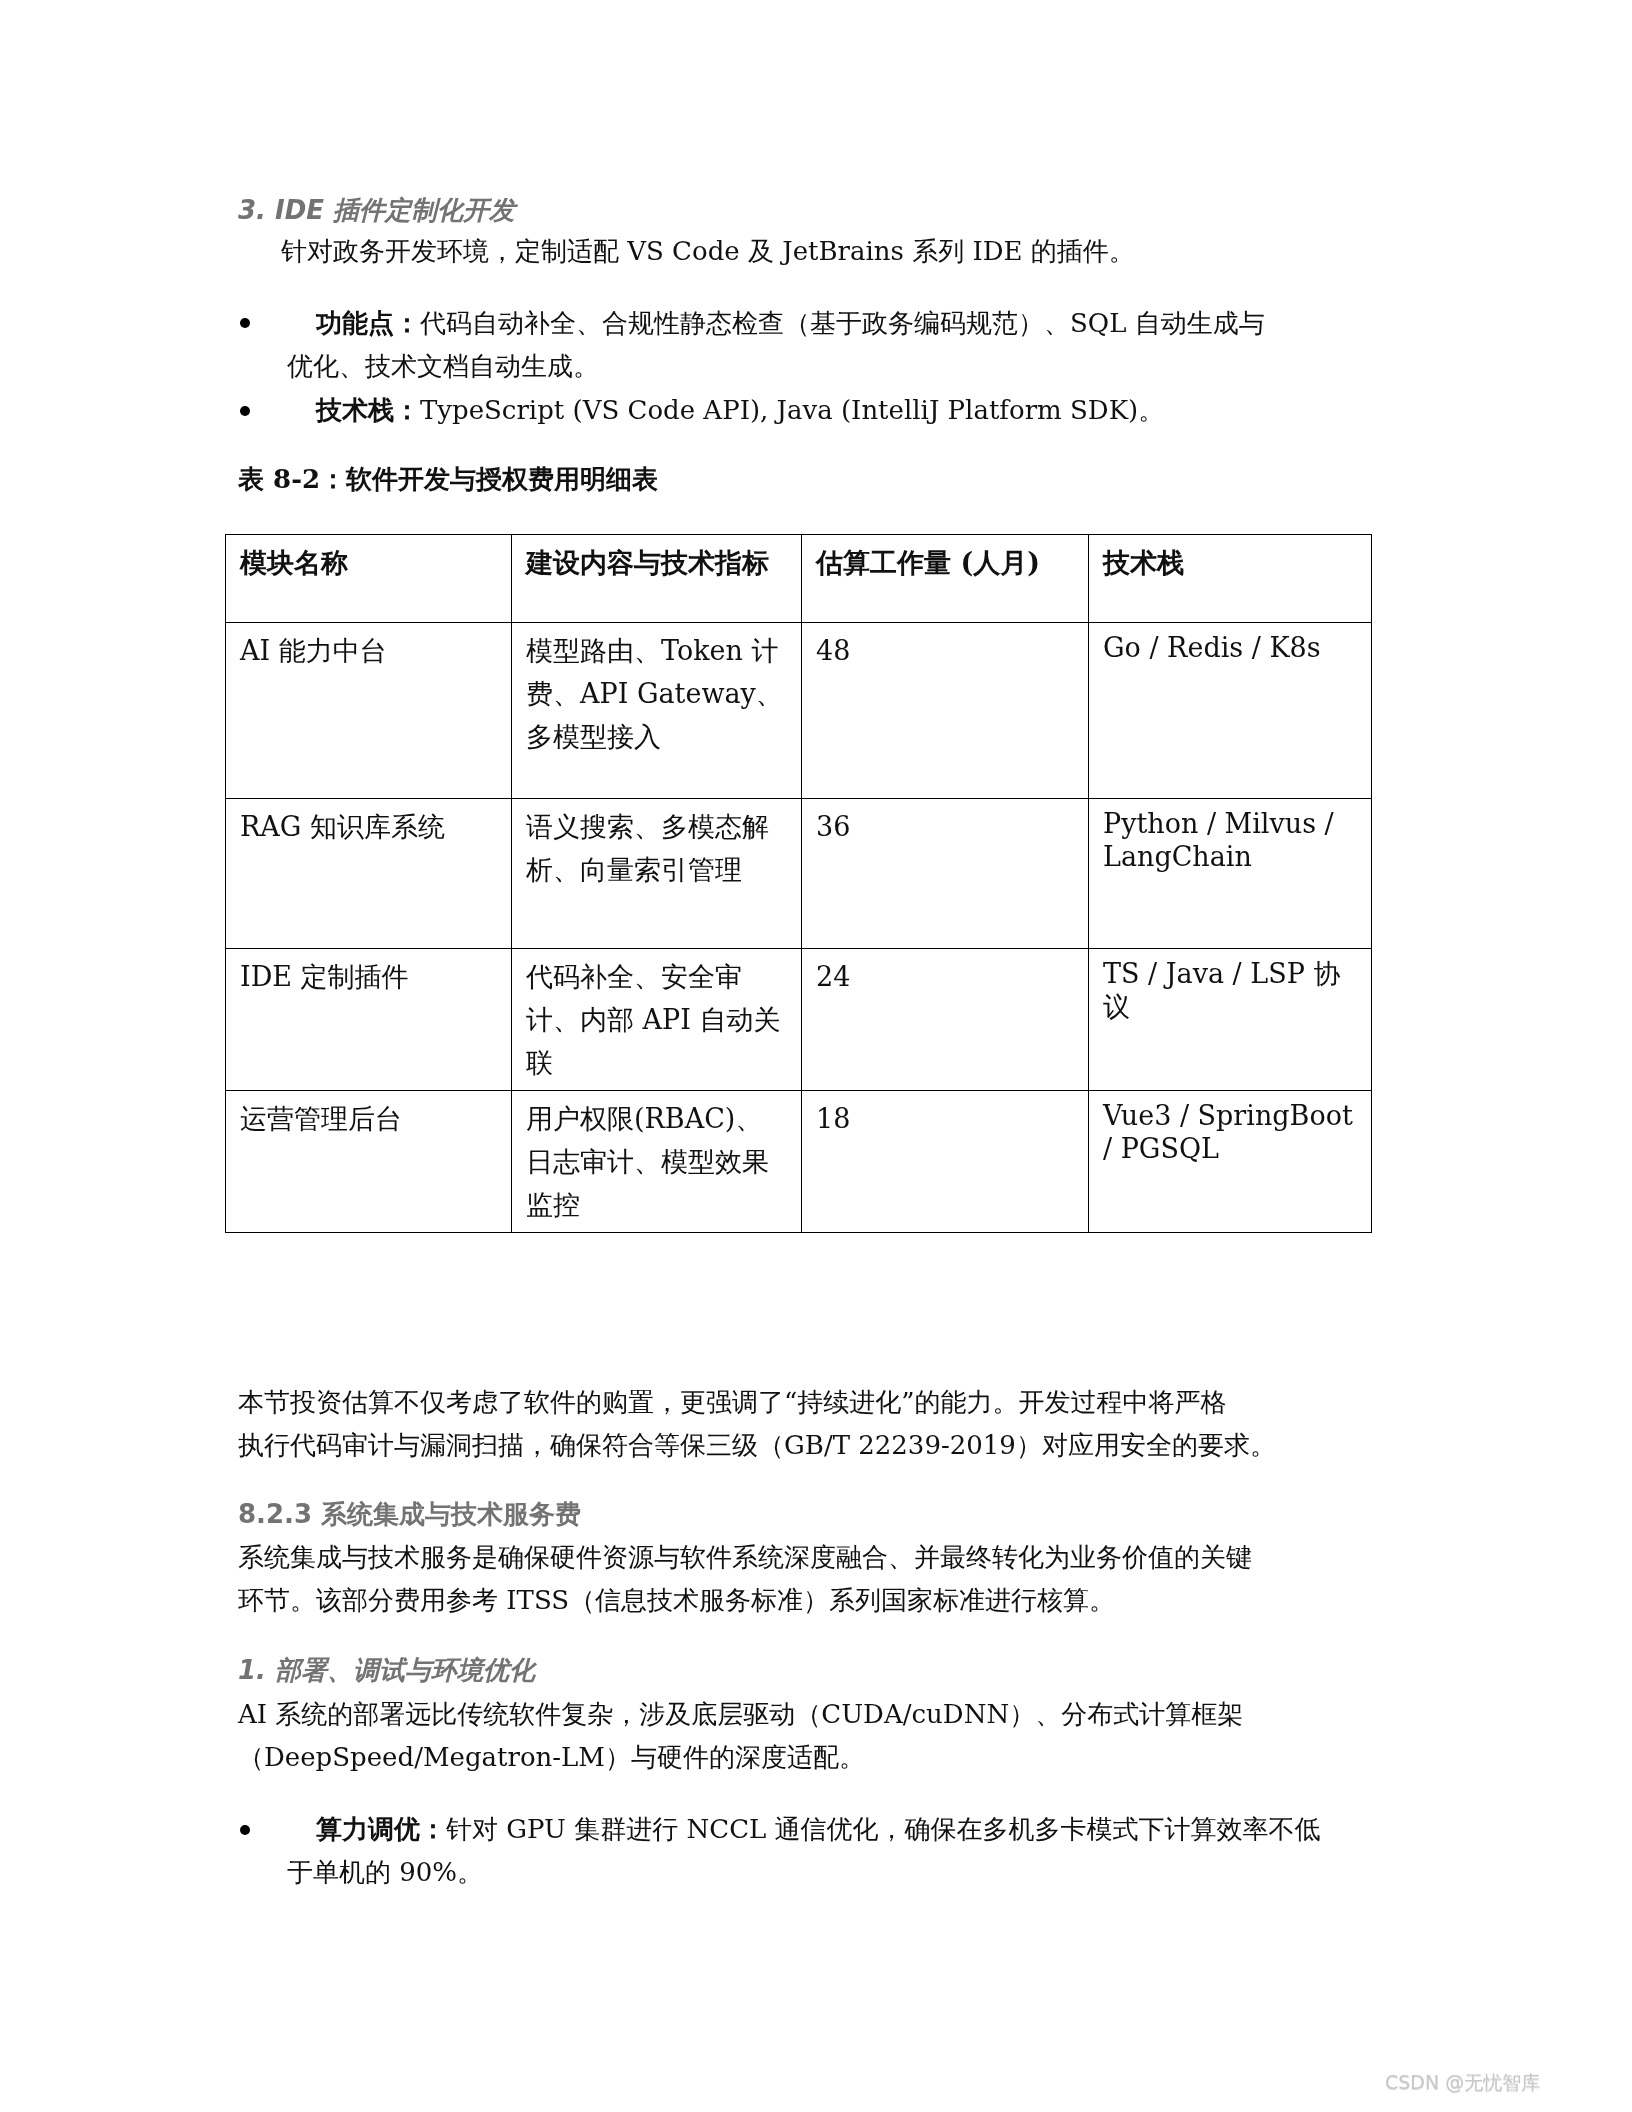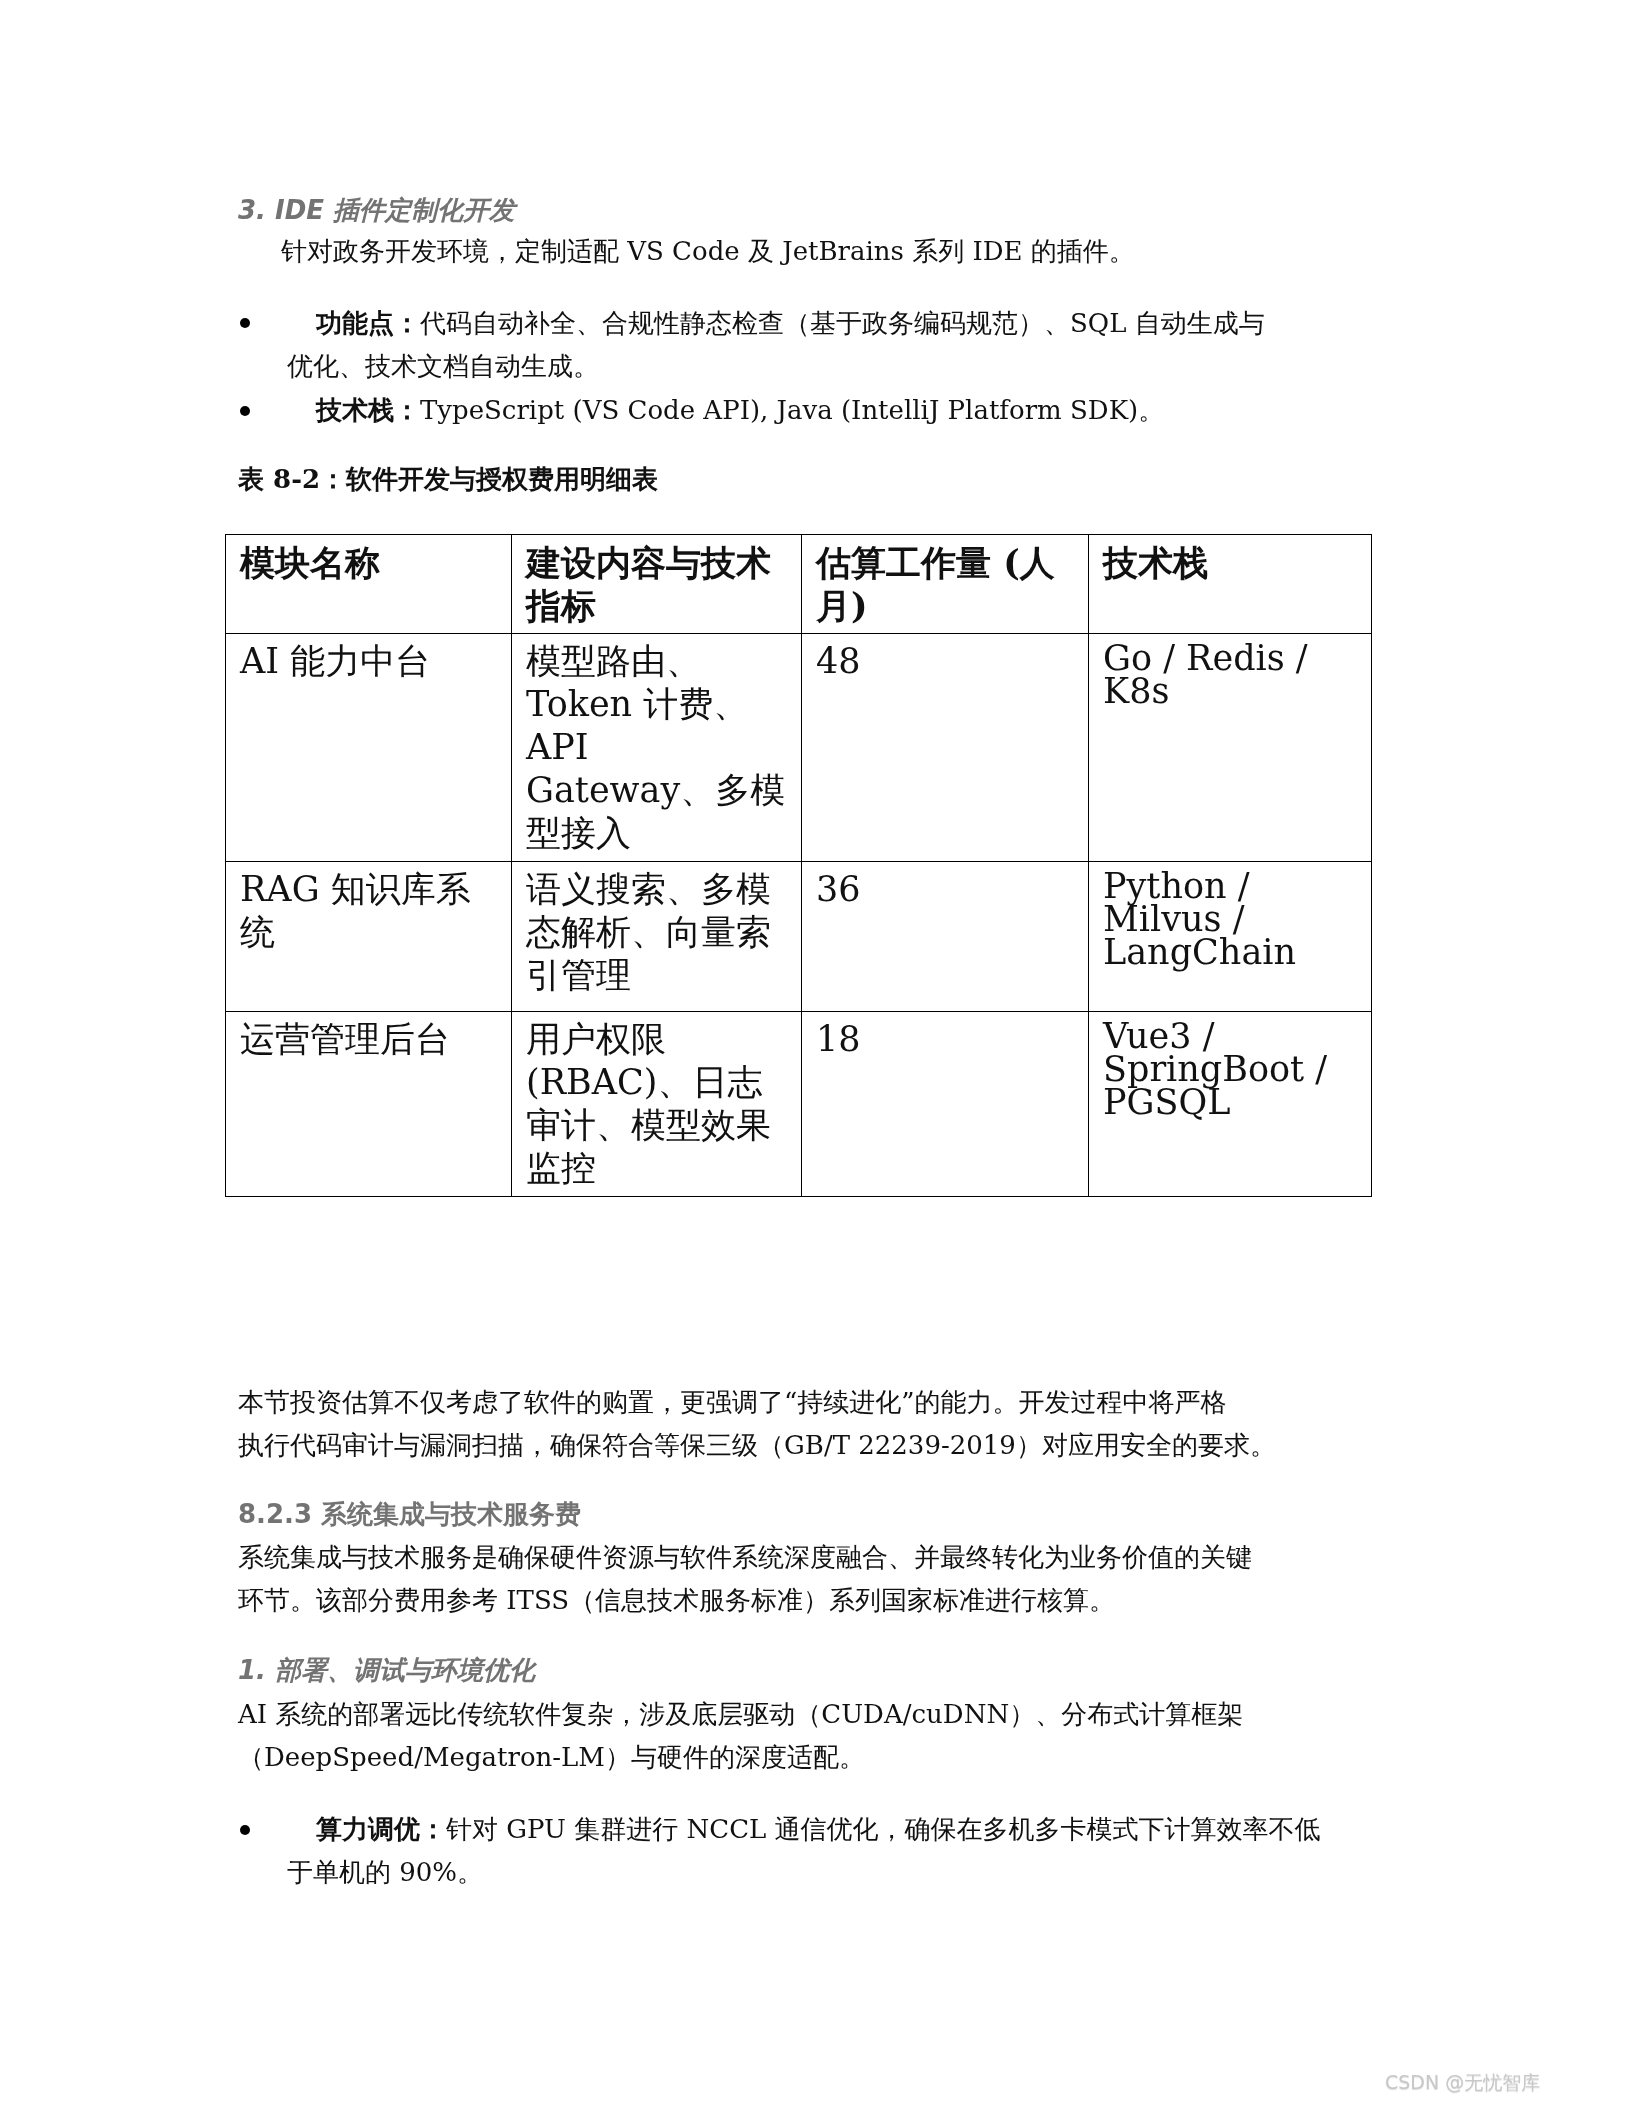--- a/index.html
+++ b/index.html
@@ -7,21 +7,21 @@
            font-family: "DejaVu Serif", "Liberation Serif", serif; color: #111; }
     .abs { position: absolute; }
     .h-blue { color: #737373; font-family: "DejaVu Sans", "Liberation Sans", sans-serif; font-weight: bold; }
     .h-italic { font-style: italic; font-size: 26px; }
     .h-plain { font-size: 26px; }
     .p { font-size: 26px; line-height: 43px; white-space: nowrap; }
     .bullet-dot { width: 10px; height: 10px; border-radius: 50%; background: #000; position: absolute; }
     .bold { font-weight: bold; }
     table.tbl { position: absolute; left: 225px; top: 534px; width: 1146px; border-collapse: collapse; table-layout: fixed; }
     table.tbl td, table.tbl th { border: 1.5px solid #000; vertical-align: top; padding: 6px 14px 6px 14px;
-           font-size: 35px; line-height: 43px; text-align: left; }
+           font-size: 27px; line-height: 43px; text-align: left; }
     table.tbl th { font-weight: bold; }
     .tech { line-height: 33px !important; padding-top: 8px !important; }
     .watermark { font-family: "DejaVu Sans", "Liberation Sans", sans-serif; font-size: 19px; color: #c8c8c8;
            text-shadow: 0 1px 1px rgba(0,0,0,0.15); }
   </style>
 </head>
 <body>
 
 <div class="abs h-blue h-italic" style="left:238px; top:193px;">3. IDE 插件定制化开发</div>
 <div class="abs p" style="left:238px; top:230px;margin-left:43px;">针对政务开发环境，定制适配 VS Code 及 JetBrains 系列 IDE 的插件。</div>
@@ -58,20 +58,26 @@
     <td>模型路由、Token 计费、API Gateway、多模型接入</td>
     <td>48</td>
     <td class="tech">Go / Redis / K8s</td>
   </tr>
   <tr style="height:150px">
     <td>RAG 知识库系统</td>
     <td>语义搜索、多模态解析、向量索引管理</td>
     <td>36</td>
     <td class="tech">Python / Milvus / LangChain</td>
   </tr>
+  <tr style="height:133px">
+    <td>IDE 定制插件</td>
+    <td>代码补全、安全审计、内部 API 自动关联</td>
+    <td>24</td>
+    <td class="tech">TS / Java / LSP 协议</td>
+  </tr>
   <tr style="height:131px">
     <td>运营管理后台</td>
     <td>用户权限(RBAC)、日志审计、模型效果监控</td>
     <td>18</td>
     <td class="tech">Vue3 / SpringBoot / PGSQL</td>
   </tr>
 </tbody>
   </table>
 
 <div class="abs p" style="left:238px; top:1381px;">本节投资估算不仅考虑了软件的购置，更强调了“持续进化”的能力。开发过程中将严格</div>

